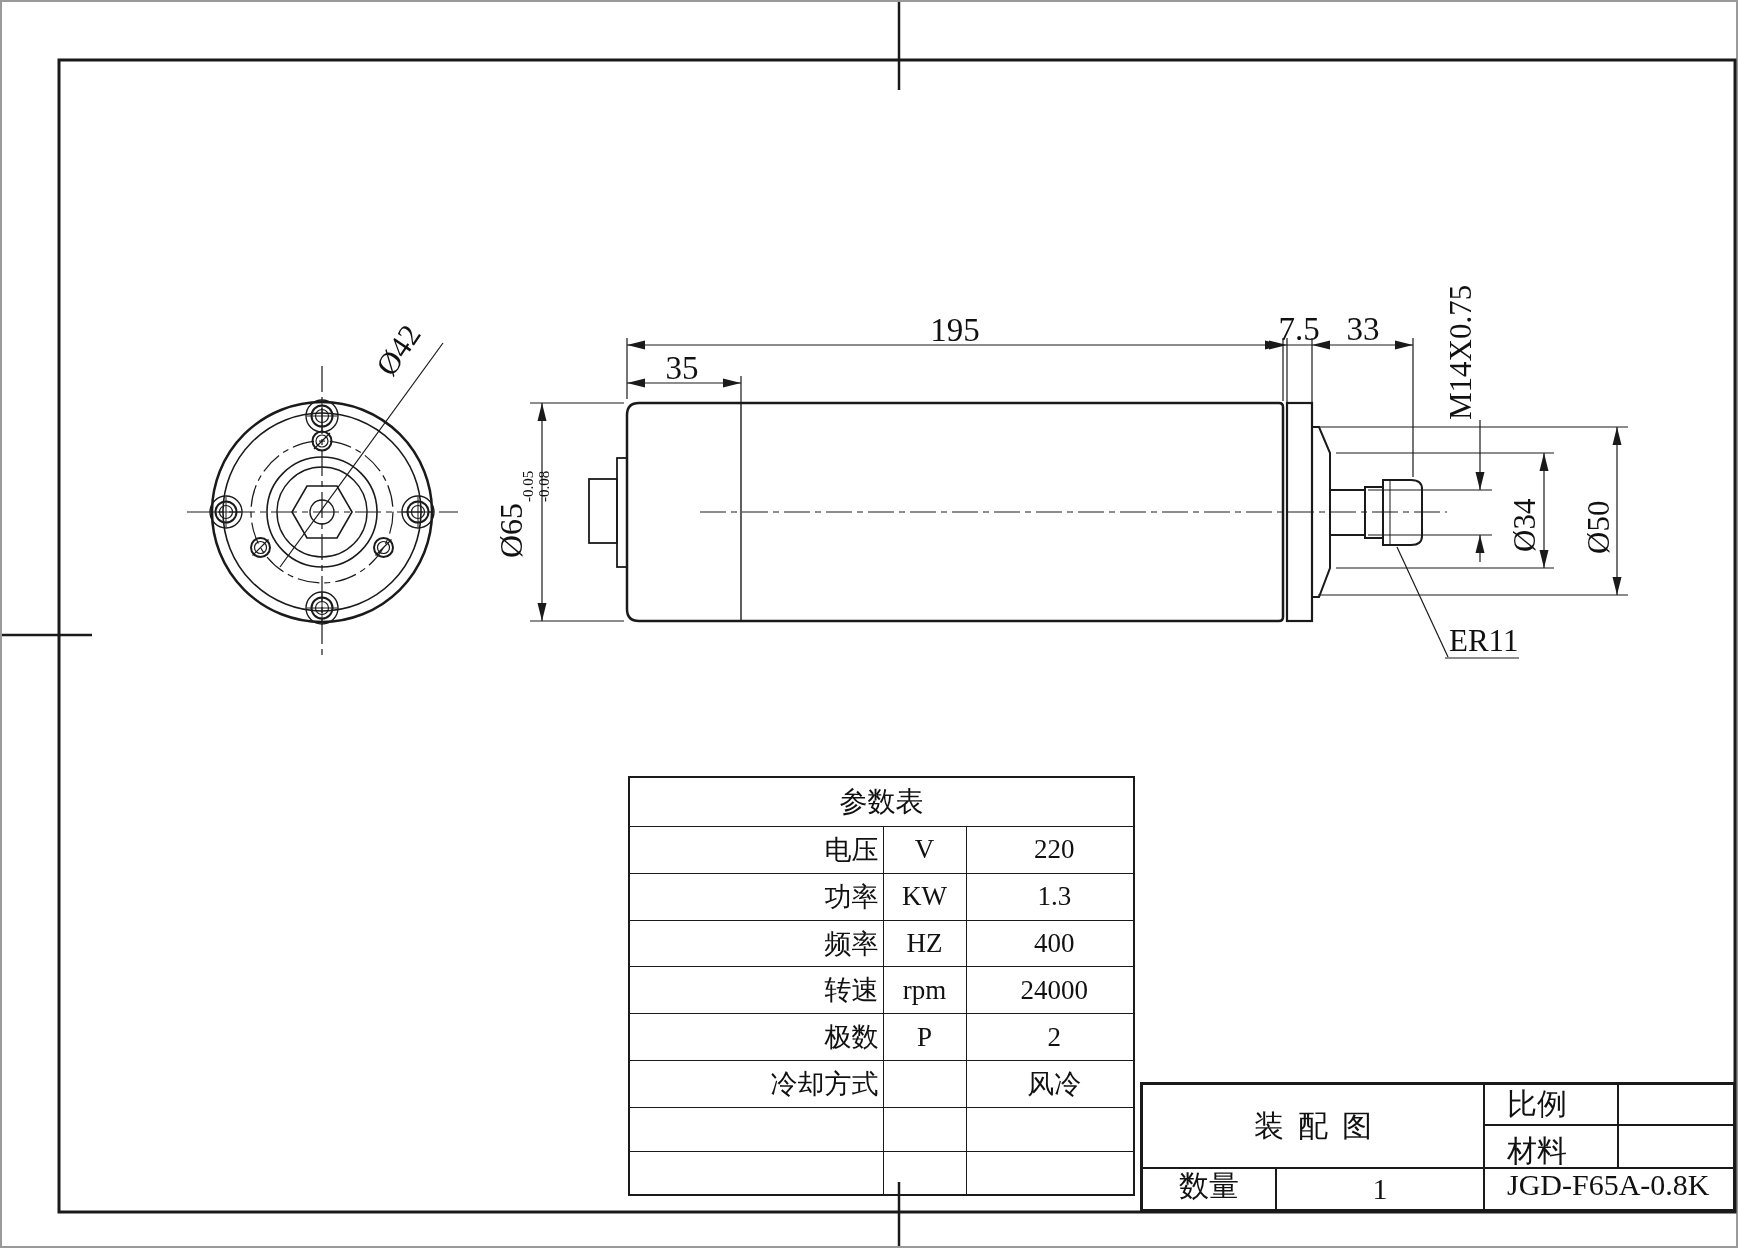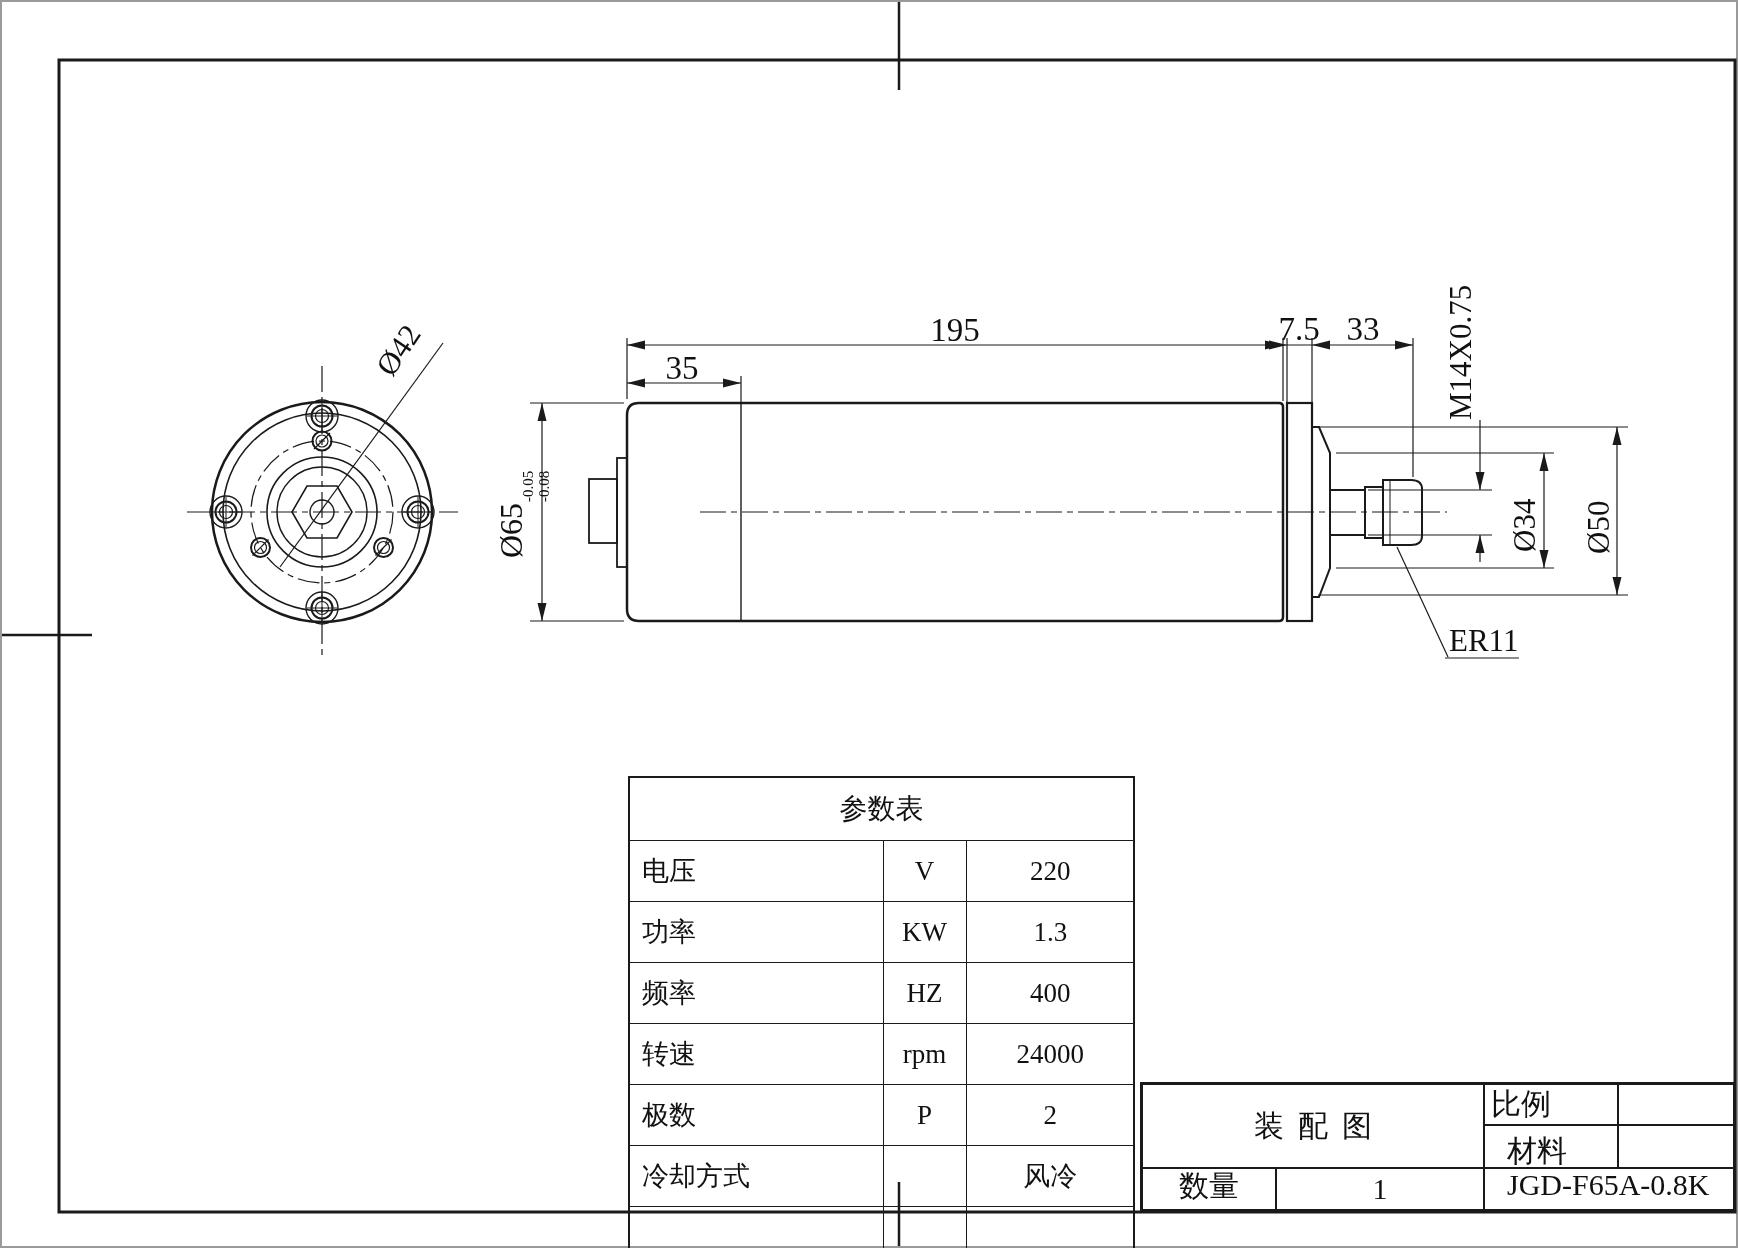--- a/index.html
+++ b/index.html
@@ -10,26 +10,26 @@
   }
   svg text{font-family:"Liberation Serif","DejaVu Serif",serif;fill:#111;}
   
   #param-table{
     position:absolute;left:628px;top:776px;width:505px;height:420px;
   }
   #param-table table{
     border-collapse:collapse;table-layout:fixed;width:505px;height:420px;
   }
   #param-table td{
-    border:1.6px solid #1a1a1a;padding:12px;font-size:27px;overflow:hidden;
+    border:1.6px solid #1a1a1a;padding:4px;font-size:27px;overflow:hidden;
     white-space:nowrap;
   }
   #param-table table{border:2.5px solid #1a1a1a;}
   #param-table .t-title{text-align:center;font-size:28px;}
-  #param-table .c-name{text-align:left;}
+  #param-table .c-name{text-align:right;}
   #param-table .c-unit{text-align:center;}
   #param-table .c-val{text-align:center;padding-left:13px;}
   
   #title-block{
     position:absolute;left:1140px;top:1082px;width:596px;height:130px;
     border:3px solid #1a1a1a;box-sizing:border-box;
   }
   #title-block .tb-line{position:absolute;background:#1a1a1a;}
   #title-block .tb-cell{position:absolute;display:flex;align-items:center;font-size:30px;}
   .tb-center{justify-content:center;}
@@ -246,21 +246,21 @@
   </div>
 
   <div id="title-block">
     <div class="tb-line" style="left:340px;top:0;width:2px;height:124px;"></div>
     <div class="tb-line" style="left:474px;top:0;width:2px;height:82px;"></div>
     <div class="tb-line" style="left:132px;top:82px;width:2px;height:42px;"></div>
     <div class="tb-line" style="left:0;top:82px;width:590px;height:2px;"></div>
     <div class="tb-line" style="left:340px;top:39px;width:250px;height:2px;"></div>
 
     <div class="tb-cell tb-center" id="tb-drawing-title" style="left:0;top:0;width:340px;height:82px;text-align:right;">装配图</div>
-    <div class="tb-cell tb-left" style="left:326px;top:0;width:132px;height:39px;">比例</div>
+    <div class="tb-cell tb-left" style="left:342px;top:0;width:132px;height:39px;">比例</div>
     <div class="tb-cell tb-left" style="left:476px;top:0;width:114px;height:39px;"></div>
     <div class="tb-cell tb-left" style="left:342px;top:41px;width:132px;height:51px;text-align:right;">材料</div>
     <div class="tb-cell tb-left" style="left:476px;top:41px;width:114px;height:41px;"></div>
     <div class="tb-cell tb-center" style="left:0;top:84px;width:132px;height:34px;">数量</div>
     <div class="tb-cell tb-center" style="left:134px;top:84px;width:206px;height:40px;">1</div>
     <div class="tb-cell tb-left" style="left:342px;top:84px;width:248px;height:32px;">JGD-F65A-0.8K</div>
   </div>
 
 </div>
 

